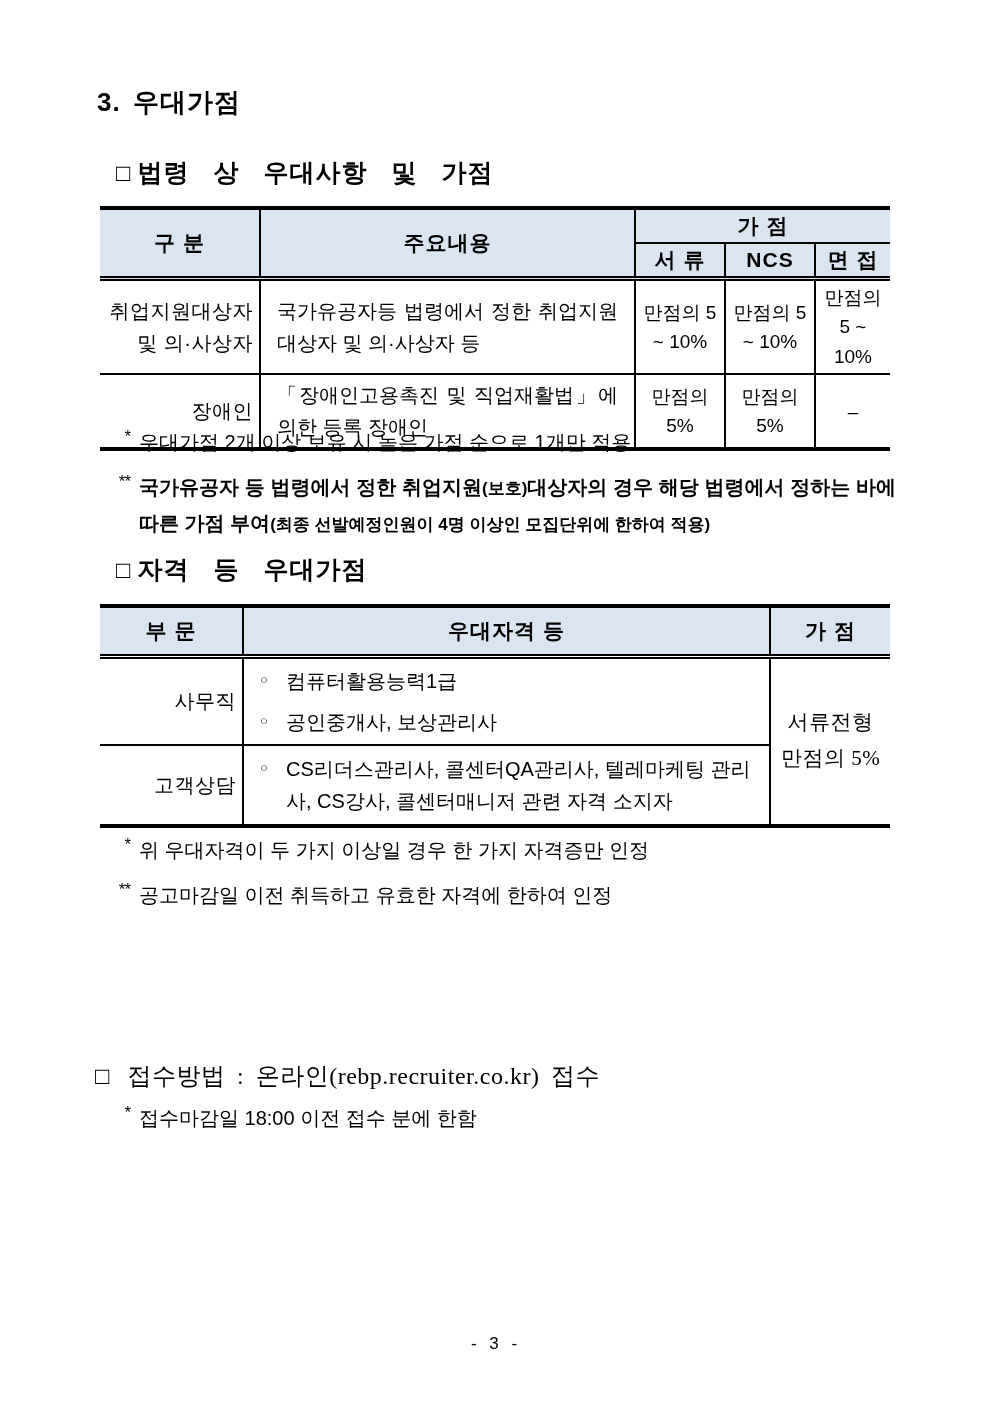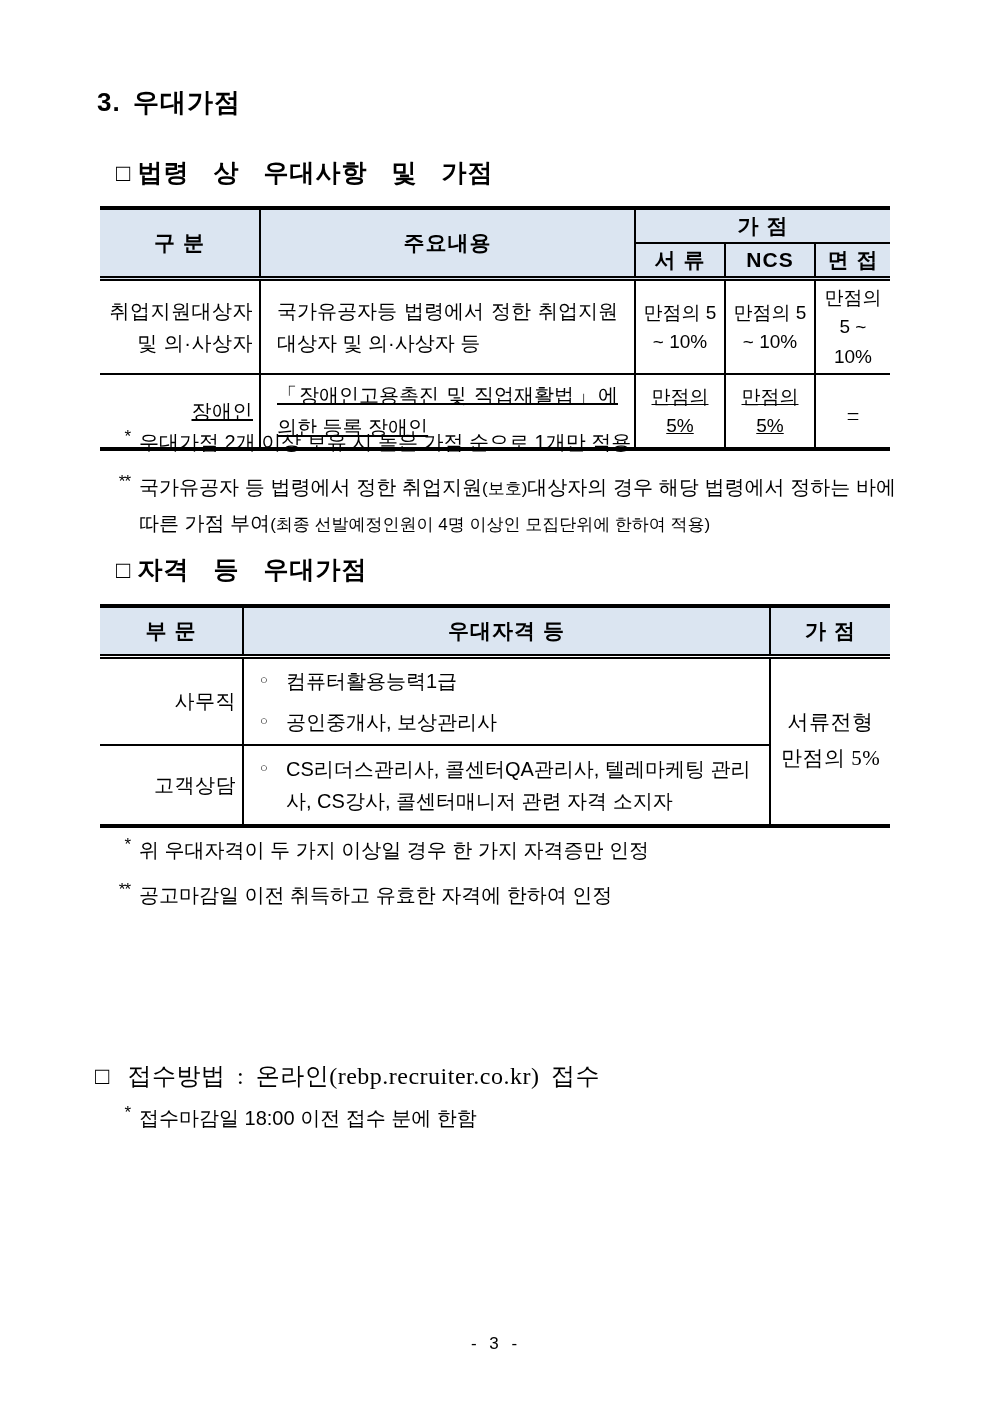--- a/index.html
+++ b/index.html
@@ -39,21 +39,21 @@
   .er{border-right:none!important;}
   th{background:#dbe5f1;font-weight:700;font-size:21px;letter-spacing:1px;text-align:center;}
   .hdr-bottom{border-bottom:5px double #000!important;}
   td{font-size:20px;vertical-align:middle;}
   .just{text-align:justify;line-height:1.6;padding:4px 16px;}
   .cat{text-align:right;line-height:1.6;letter-spacing:0.5px;}
   .bonus{6text-align:center;font-size:19px;line-height:1.55;text-align:center;padding:2px 3px;}
   tr.lt-h1{height:32px;padding-left:12px;}
   tr.lt-h2{height:28px;}
   tr.lt-r1{height:70px;}
-  tr.lt-r2{height:74px;text-decoration:underline;}
+  tr.lt-r2{height:74px;}
   tr.qt-h{height:50px;}
   tr.qt-r1{height:80px;}
   tr.qt-r2{height:81px;}
 
   
   .qual-items{display:flex;flex-direction:column;justify-content:center;gap:9px;
     padding:6px 8px 6px 16px;}
   .qual-item{display:flex;align-items:flex-start;line-height:1.6;}
   .bullet{font-size:13px;width:26px;flex:0 0 26px;text-align:left;padding-top:5px;}
   .bonus-merged{
@@ -62,21 +62,21 @@
   }
 
   
   .notes{position:absolute;left:100px;width:796px;}
   #law-notes{top:424px;}
   #qual-notes{top:832px;}
   .note{display:flex;font-size:20px;margin-bottom:9px;}
   .note .marker{flex:0 0 30px;width:30px;text-align:right;padding-right:9px;
     font-size:17px;letter-spacing:-1px;padding-top:3px;}
   .note .note-text{flex:1;line-height:1.8;}
-  .note .note-text.just2{text-align:justify;}
+  .note .note-text.just2{text-align:justify;font-weight:bold;}
   .small{font-size:17px;}
 
   
   .info-line{
     position:absolute;left:95px;font-family:"Liberation Serif","DejaVu Serif",serif;
     font-size:24px;word-spacing:5px;letter-spacing:0.5px;white-space:nowrap;
   }
   #period-line{top:996px;}
   #method-line{top:1060px;}
   .info-line .small{font-size:19px;}

